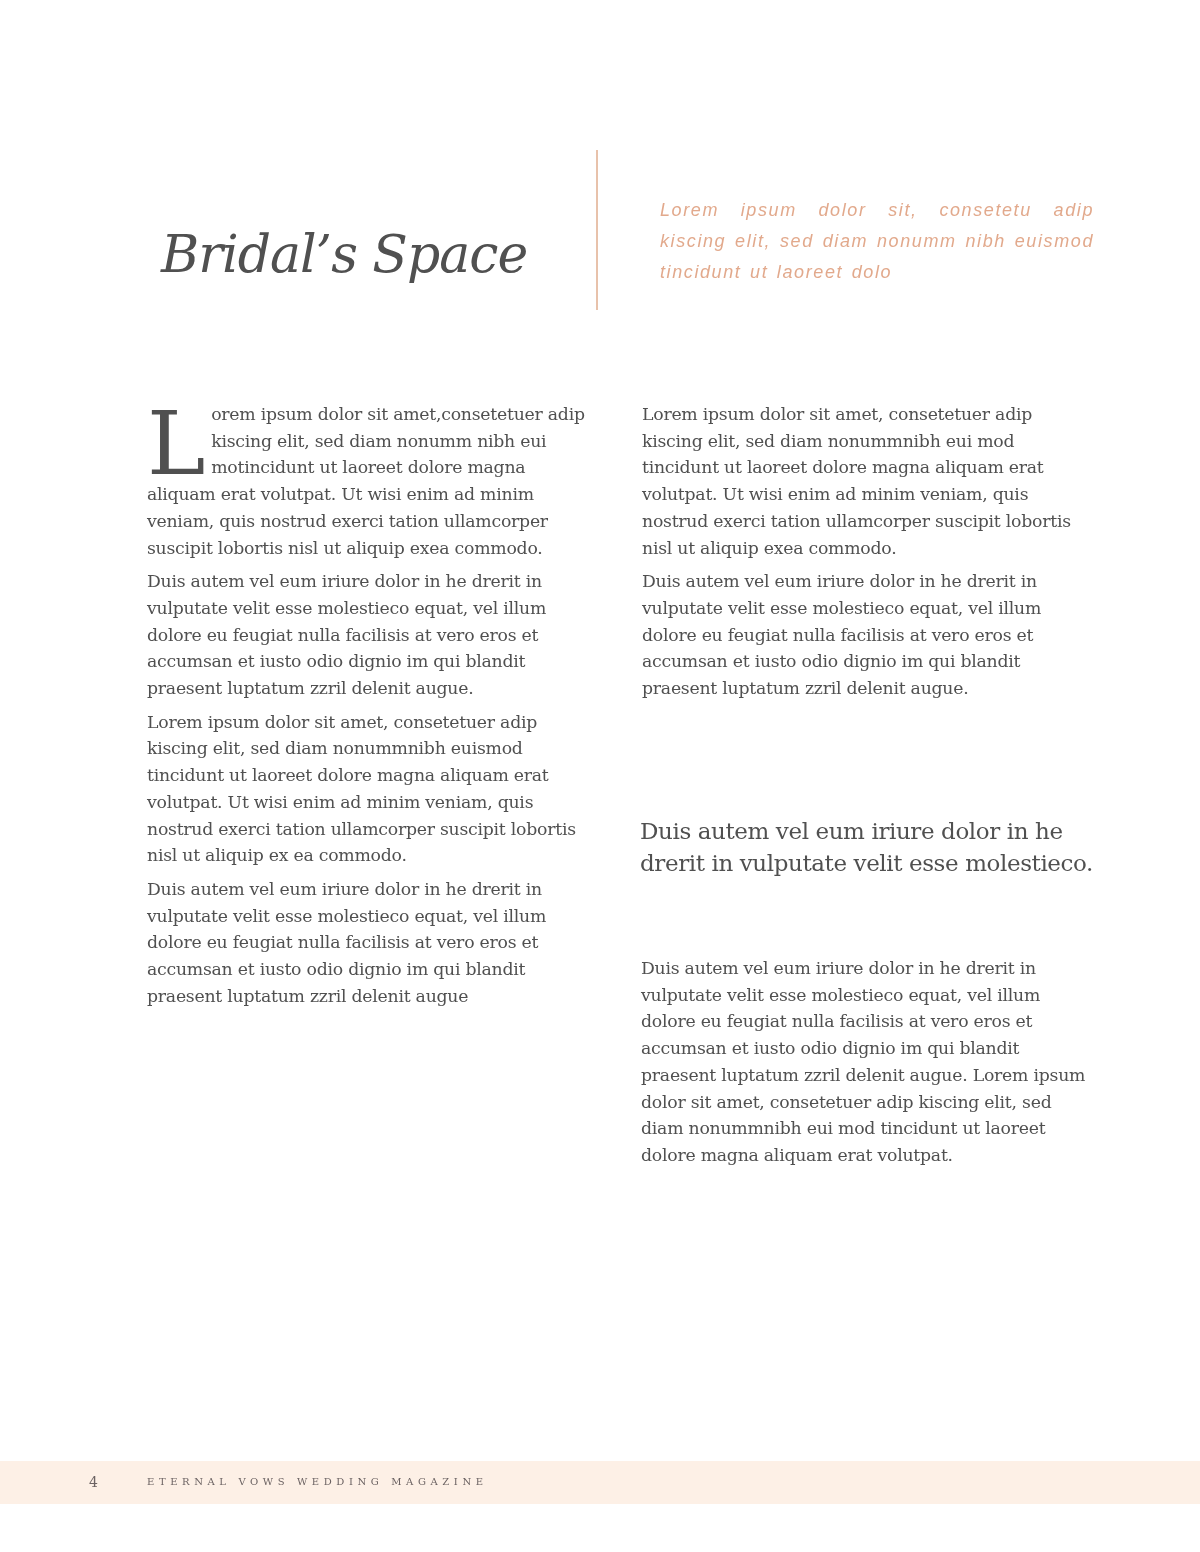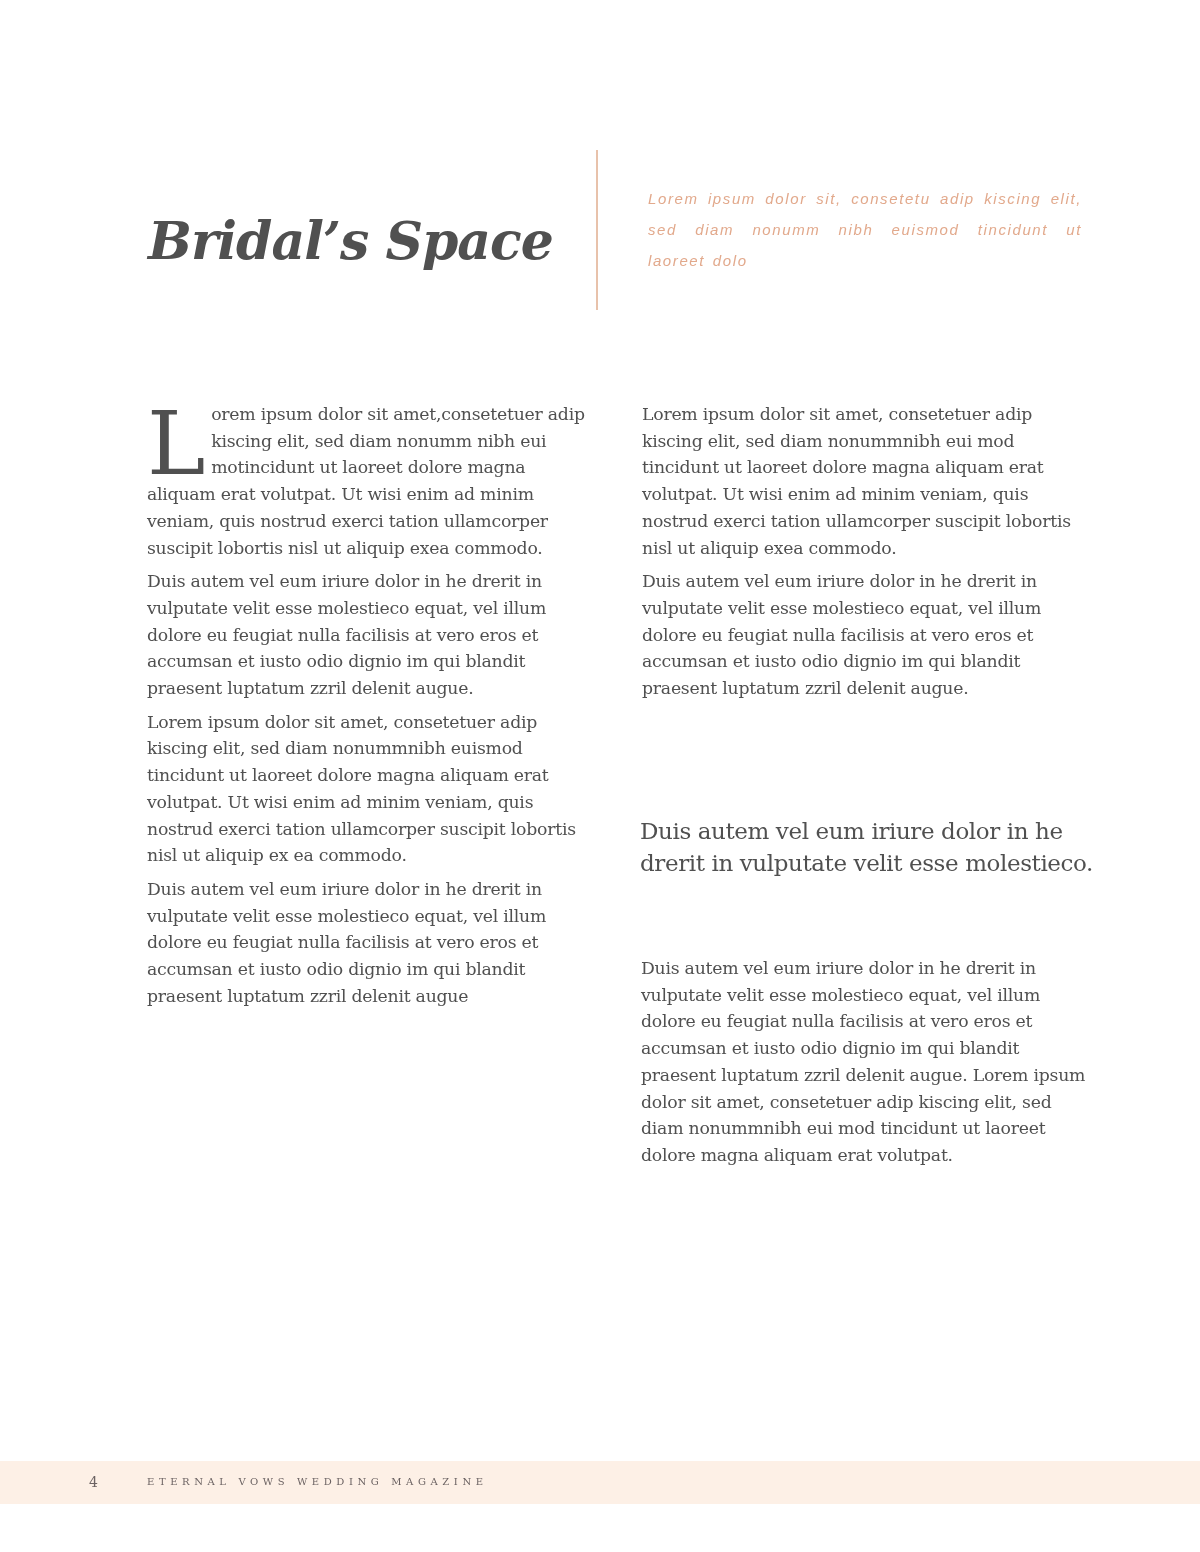--- a/index.html
+++ b/index.html
@@ -11,48 +11,48 @@
       width: 1200px;
       height: 1552px;
       position: relative;
       overflow: hidden;
       color: #505050;
     }
     .title {
       position: absolute;
       left: 148px;
       top: 206px;
-      margin: 0;
+      margin: 13px;
       font-family: "DejaVu Serif", serif;
       font-style: italic;
-      font-weight: bold;
+      font-weight: normal;
       font-size: 52px;
       line-height: 70px;
       color: #505050;
       letter-spacing: -1px;
       white-space: nowrap;
       text-align: center;
     }
     .divider {
       position: absolute;
       left: 596px;
       top: 150px;
       width: 2px;
       height: 160px;
       background: #e8c2ab;
     }
     .intro {
       position: absolute;
       left: 648px;
       top: 183px;
       width: 434px;
-      margin: 0;
+      margin: 12px;
       font-family: "Liberation Sans", sans-serif;
       font-style: italic;
-      font-size: 15px;
+      font-size: 18px;
       line-height: 31px;
       letter-spacing: 1.6px;
       word-spacing: 2px;
       color: #e2a98c;
       text-align: justify;
       text-align-last: left;
     }
     .col {
       position: absolute;
       font-family: "DejaVu Serif", serif;

